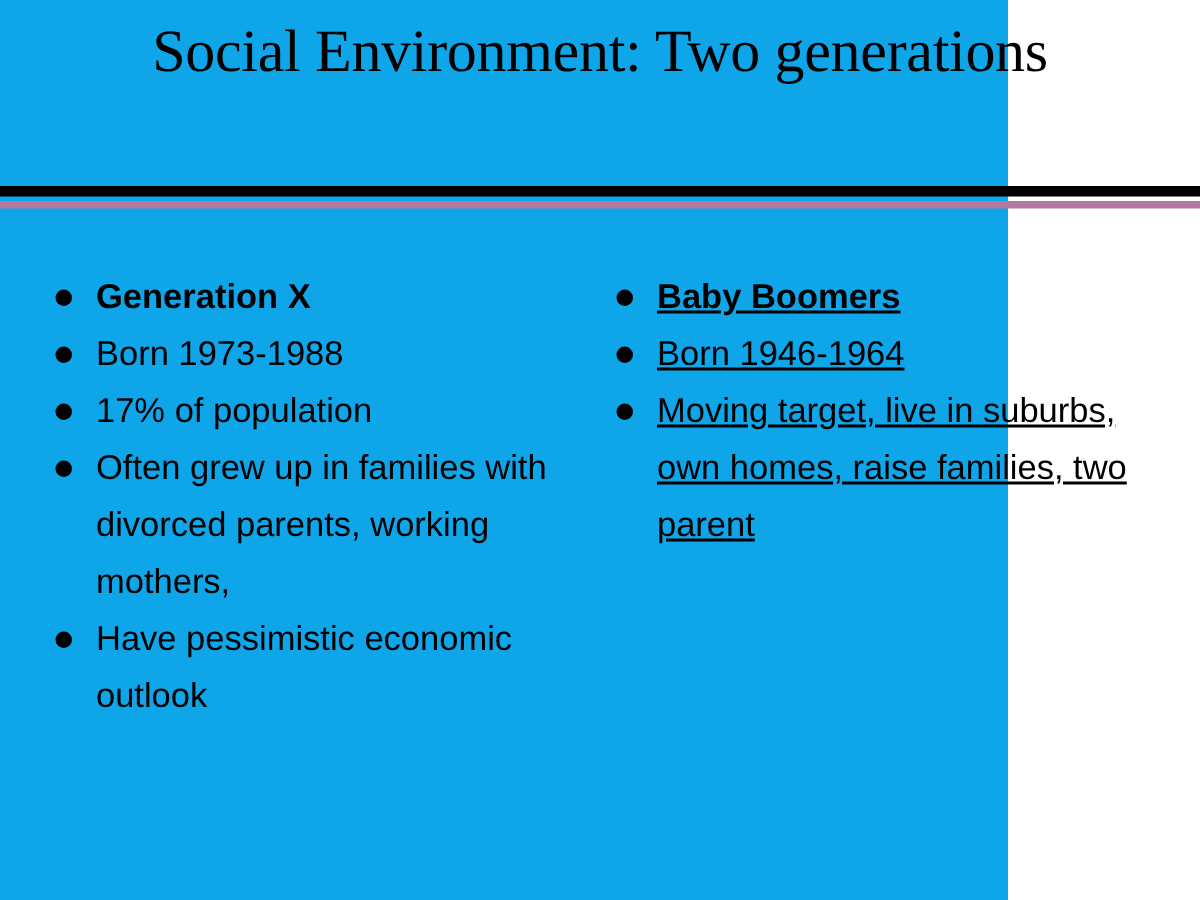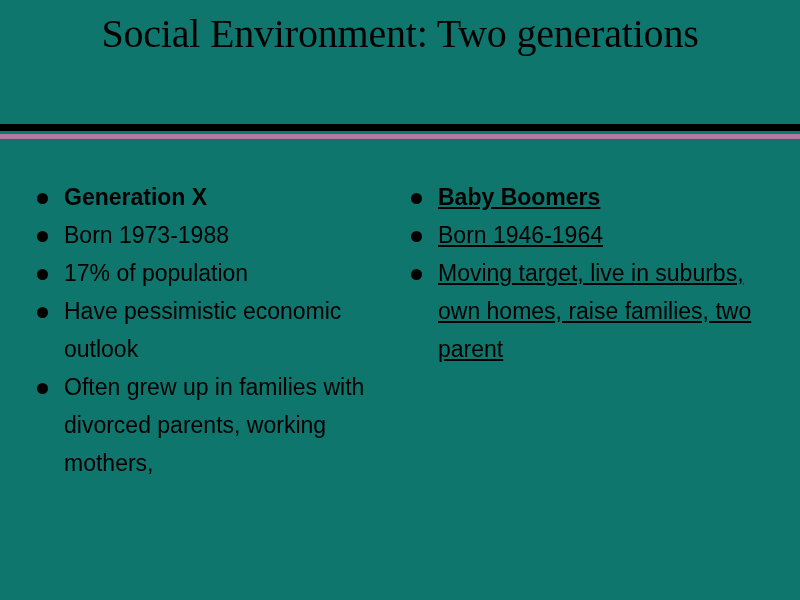--- a/index.html
+++ b/index.html
@@ -8,23 +8,23 @@
   }
   body {
     width: 800px;
     height: 600px;
     background: #ffffff;
     font-family: "Liberation Sans", sans-serif;
     overflow: hidden;
   }
   .slide {
     position: relative;
-    width: 800px;
+    width: 672px;
     height: 600px;
-    background: #0f766e;
+    background: #0ea5e9;
     box-sizing: border-box;
   }
 
   
   .title-area {
     position: absolute;
     left: 0;
     top: 8px;
     width: 800px;
     text-align: center;
@@ -138,25 +138,25 @@
         <li class="bullet-item">
           <span class="bullet-glyph"></span>
           <span class="bullet-text">Born 1973-1988</span>
         </li>
         <li class="bullet-item">
           <span class="bullet-glyph"></span>
           <span class="bullet-text">17% of population</span>
         </li>
         <li class="bullet-item">
           <span class="bullet-glyph"></span>
-          <span class="bullet-text">Have pessimistic economic outlook</span>
+          <span class="bullet-text">Often grew up in families with divorced parents, working mothers,</span>
         </li>
         <li class="bullet-item">
           <span class="bullet-glyph"></span>
-          <span class="bullet-text">Often grew up in families with divorced parents, working mothers,</span>
+          <span class="bullet-text">Have pessimistic economic outlook</span>
         </li>
       </ul>
     </div>
 
     <div class="column right">
       <ul class="bullet-list">
         <li class="bullet-item bold">
           <span class="bullet-glyph"></span>
           <span class="bullet-text">Baby Boomers</span>
         </li>

